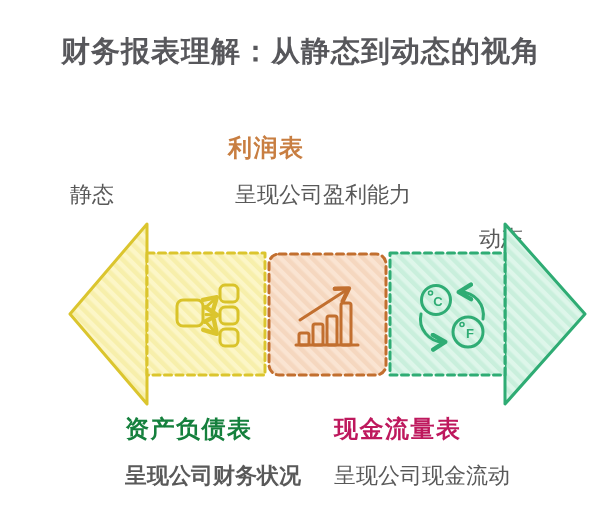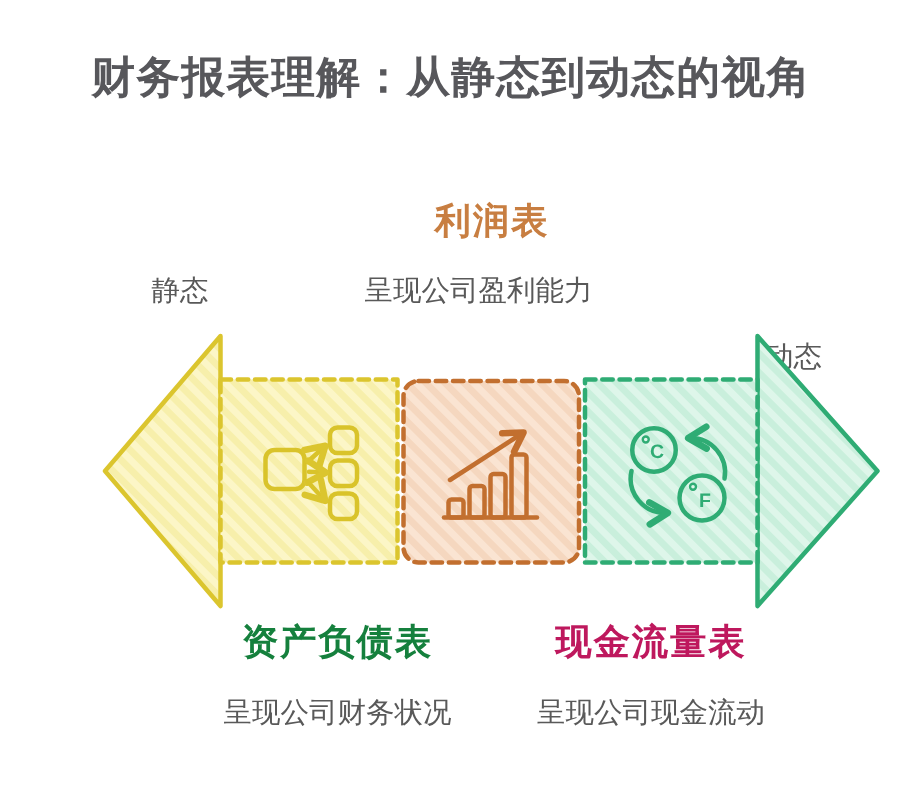--- a/index.html
+++ b/index.html
@@ -10,30 +10,30 @@
     overflow:hidden;
     font-family:"Liberation Sans","DejaVu Sans",sans-serif;
   }
   .page-title{
     position:absolute;top:32px;left:0;width:602px;
     text-align:center;
     font-size:29px;font-weight:bold;
     color:#57575b;letter-spacing:1px;
     margin:0;
   }
-  .lbl{position:absolute;text-align:center;margin:0;}
+  .lbl{position:absolute;text-align:left;margin:0;}
   .statement-label{font-size:24px;font-weight:bold;letter-spacing:1.5px;line-height:24px;}
   .income-label{top:136px;left:228px;width:200px;color:#c87e41;}
   .balance-label{top:417px;left:125px;width:200px;color:#15803d;}
   .cash-label{top:417px;left:334px;width:200px;color:#be185d;}
-  .muted{font-size:19px;color:#595959;line-height:19px;font-weight:normal;}
+  .muted{font-size:22px;color:#595959;line-height:19px;font-weight:normal;}
   .static-label{top:185px;left:70px;width:100px;}
-  .income-desc{top:185px;left:224px;width:190px;}
+  .income-desc{top:185px;left:235px;width:190px;}
   .dynamic-label{top:185px;left:479px;width:100px;margin-top:44px;}
-  .balance-desc{top:466px;left:125px;width:200px;}
+  .balance-desc{top:466px;left:125px;width:200px;font-weight:bold;}
   .cash-desc{top:466px;left:334px;width:200px;}
   svg{position:absolute;top:0;left:0;}
   .shape{stroke-width:3;stroke-linejoin:round;stroke-linecap:round;}
   .dashed{stroke-dasharray:7 4.5;}
   .icon{fill:none;stroke-width:3;stroke-linecap:round;stroke-linejoin:round;}
   .icon-letter{font-size:13px;font-weight:bold;stroke:none;text-anchor:middle;}
 </style>
 </head>
 <body>
 

